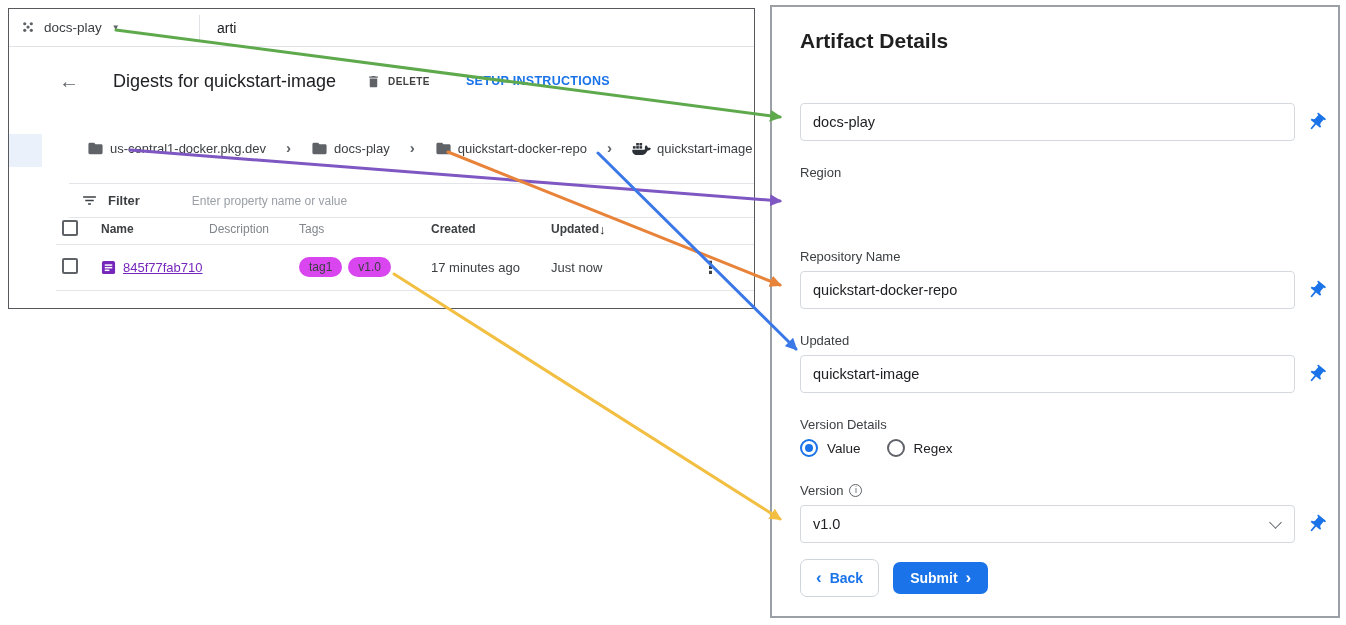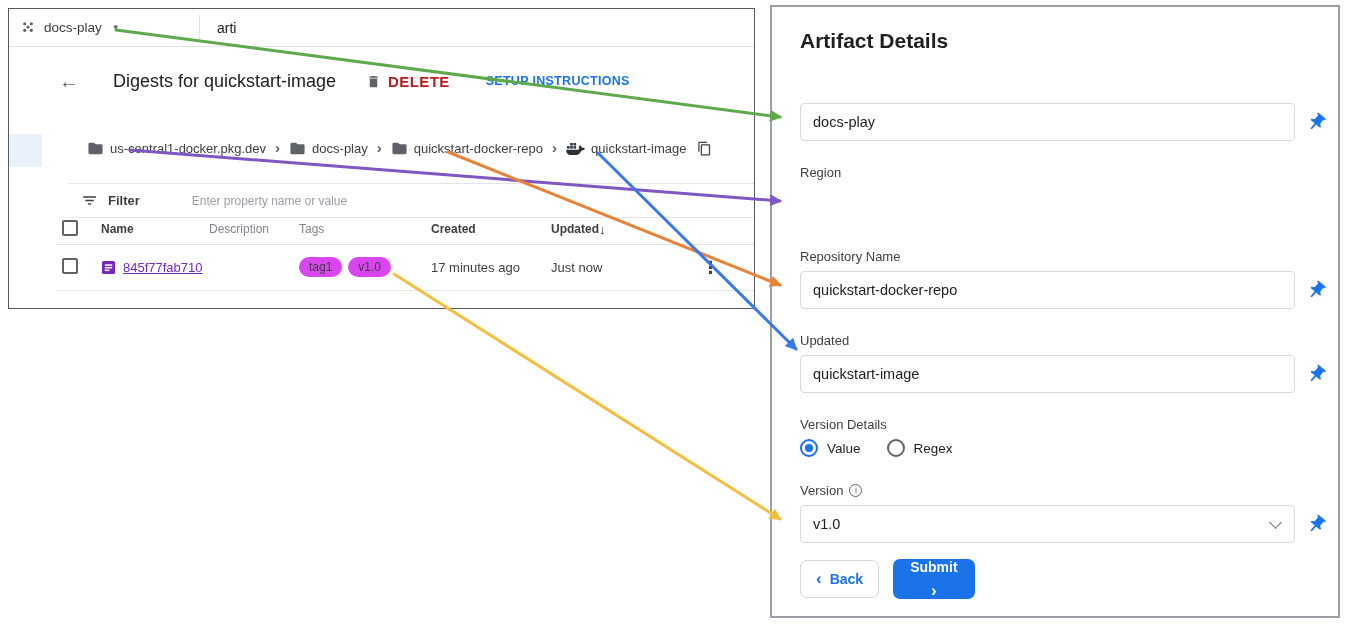--- a/index.html
+++ b/index.html
@@ -14,27 +14,27 @@
   .project-switcher{display:flex;align-items:center;gap:8px;padding:0 12px;height:100%;cursor:pointer;}
   .proj-name{font-size:13.5px;color:#3c4043;}
   .caret{font-size:8px;color:#5f6368;margin-left:2px;}
   .topbar-sep{position:absolute;left:190px;top:6px;bottom:6px;width:1px;background:#e0e2e6;}
   .search-input{position:absolute;left:206px;top:4px;height:28px;width:380px;border:none;outline:none;
                 font-size:14px;color:#202124;font-family:inherit;background:transparent;}
 
   .page-header{position:absolute;top:54px;left:50px;right:8px;height:36px;display:flex;align-items:center;}
   .back{font-size:20px;color:#5f6368;width:28px;cursor:pointer;}
   .pg-title{font-size:18px;color:#202124;margin-left:26px;white-space:nowrap;}
-  .del-btn{display:flex;align-items:center;gap:7px;margin-left:30px;font-size:15px;font-weight:600;
-           color:#b91c1c;letter-spacing:.4px;cursor:pointer;}
+  .del-btn{display:flex;align-items:center;gap:7px;margin-left:30px;font-size:10px;font-weight:600;
+           color:#404040;letter-spacing:.4px;cursor:pointer;}
   .setup-link{margin-left:36px;font-size:12.5px;font-weight:600;color:#1a73e8;letter-spacing:.3px;cursor:pointer;}
 
   .nav-hl{position:absolute;left:0;top:125px;width:33px;height:33px;background:#eaf1fb;}
 
-  .breadcrumb{position:absolute;top:124px;left:78px;height:30px;display:flex;align-items:center;gap:9px;
+  .breadcrumb{position:absolute;top:124px;left:78px;height:30px;display:flex;align-items:center;gap:20px;
               font-size:13px;color:#3c4043;white-space:nowrap;}
   .crumb{display:flex;align-items:center;gap:6px;cursor:pointer;}
   .bc-sep{font-size:15px;font-weight:700;color:#5f6368;transform:translateY(-1px);}
   .copy-btn{display:flex;align-items:center;margin-left:2px;cursor:pointer;}
 
   .filter-bar{position:absolute;top:174px;left:60px;right:0;height:35px;border-top:1px solid #e4e5e8;
               border-bottom:1px solid #e4e5e8;display:flex;align-items:center;padding-left:12px;
               box-sizing:border-box;gap:10px;}
   .filter-label{font-size:13px;font-weight:600;color:#3c4043;}
   .filter-input{flex:1;border:none;outline:none;font-size:12px;color:#202124;font-family:inherit;background:transparent;margin-left:40px;}
@@ -87,22 +87,22 @@
   .radio{width:18px;height:18px;border-radius:50%;box-sizing:border-box;position:relative;
          margin-right:9px;display:inline-block;cursor:pointer;}
   .radio.sel{border:2px solid #1a73e8;}
   .radio.sel::after{content:"";position:absolute;inset:3px;border-radius:50%;background:#1a73e8;}
   .radio.unsel{border:2px solid #5f6368;}
   .radio-label{margin-right:26px;}
 
   .btn-row{position:absolute;left:28px;display:flex;align-items:center;gap:14px;}
   .btn-back{height:36px;border:1px solid #cfd5dc;border-radius:7px;display:flex;align-items:center;gap:8px;
             padding:0 15px;color:#1a73e8;font-weight:700;font-size:14px;background:#fff;cursor:pointer;}
-  .btn-submit{height:40px;border-radius:7px;display:flex;align-items:center;gap:8px;padding:0 17px;
-              background:#1a73e8;color:#fff;font-weight:700;font-size:14px;cursor:pointer;flex-direction:column;}
+  .btn-submit{height:32px;border-radius:7px;display:flex;align-items:center;gap:8px;padding:0 17px;
+              background:#1a73e8;color:#fff;font-weight:700;font-size:14px;cursor:pointer;}
   .bchev{font-size:17px;font-weight:700;line-height:1;transform:translateY(-1px);}
 
   
   .arrows{position:absolute;left:0;top:0;width:1346px;height:625px;z-index:20;pointer-events:none;}
 </style>
 </head>
 <body>
 
 <div class="canvas">
 

